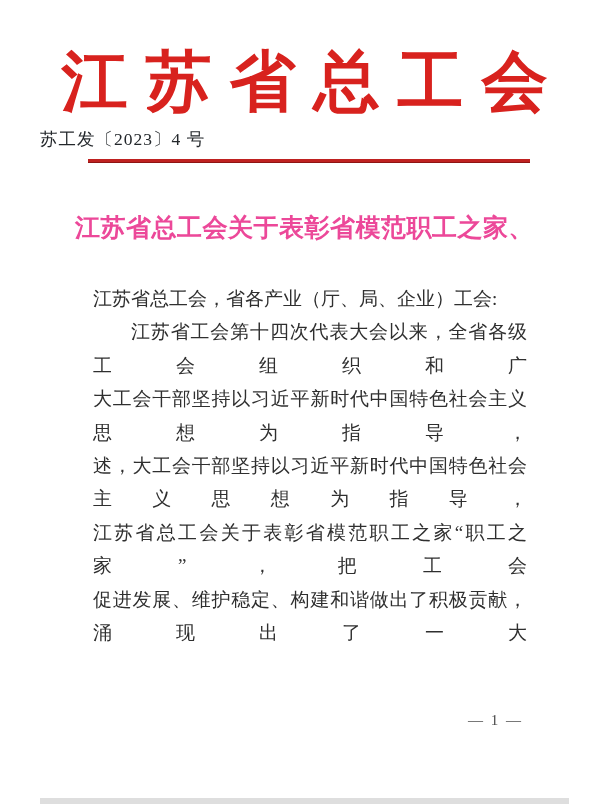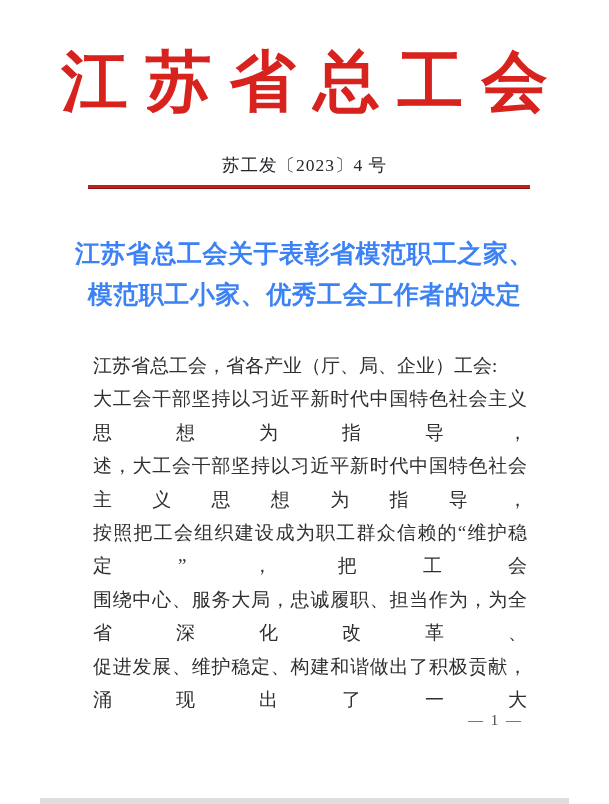--- a/index.html
+++ b/index.html
@@ -18,40 +18,38 @@
     text-align: center;
     font-size: 66px;
     line-height: 92px;
     font-weight: 700;
     color: #d8221e;
     letter-spacing: 18px;
     padding-left: 18px;
     white-space: nowrap;
   }
   .doc-number {
-    margin-top: 26px;
-    text-align: center;
     font-size: 17.5px;
     line-height: 22px;
     color: #23272b;
     letter-spacing: 1px;
   }
   .red-rule {
     margin: 9px 39px 0 48px;
     height: 3px;
     background: #bf2120;
     border-bottom: 1px solid #8e1413;
   }
   .doc-title {
     margin-top: 44px;
     text-align: center;
     font-size: 25px;
     line-height: 41px;
     font-weight: 700;
-    color: #3b82f6;
+    color: #ec4899;
     letter-spacing: 0.5px;
   }
   .body-block {
     margin-top: 34px;
     padding: 0 42px 0 53px;
     font-size: 19px;
     line-height: 33.4px;
     color: #2f2f2f;
   }
   .line { white-space: nowrap; }
@@ -82,29 +80,28 @@
 <div class="page">
 
   <div class="letterhead">江苏省总工会</div>
 
   <div class="doc-number">苏工发〔2023〕4 号</div>
 
   <div class="red-rule"></div>
 
   <div class="doc-title">
     <div>江苏省总工会关于表彰省模范职工之家、</div>
-    <div>模范职工小家、优秀工会工作者的决定</div>
   </div>
 
   <div class="body-block">
     <div class="line">江苏省总工会，省各产业（厅、局、企业）工会:</div>
+    <div class="line fill indent">江苏省工会第十四次代表大会以来，全省各级工会组织和广</div>
     <div class="line fill">大工会干部坚持以习近平新时代中国特色社会主义思想为指导，</div>
     <div class="line fill">述，大工会干部坚持以习近平新时代中国特色社会主义思想为指导，</div>
-    <div class="line fill">按照把工会组织建设成为职工群众信赖的“维护稳定”，把工会</div>
-    <div class="line fill">围绕中心、服务大局，忠诚履职、担当作为，为全省深化改革、</div>
+    <div class="line fill">江苏省总工会关于表彰省模范职工之家“职工之家”，把工会</div>
     <div class="line fill">促进发展、维护稳定、构建和谐做出了积极贡献，涌现出了一大</div>
   </div>
 
   <div class="page-number">— 1 —</div>
 
   <div class="bottom-edge"></div>
 
 </div>
 
 </body></html>

